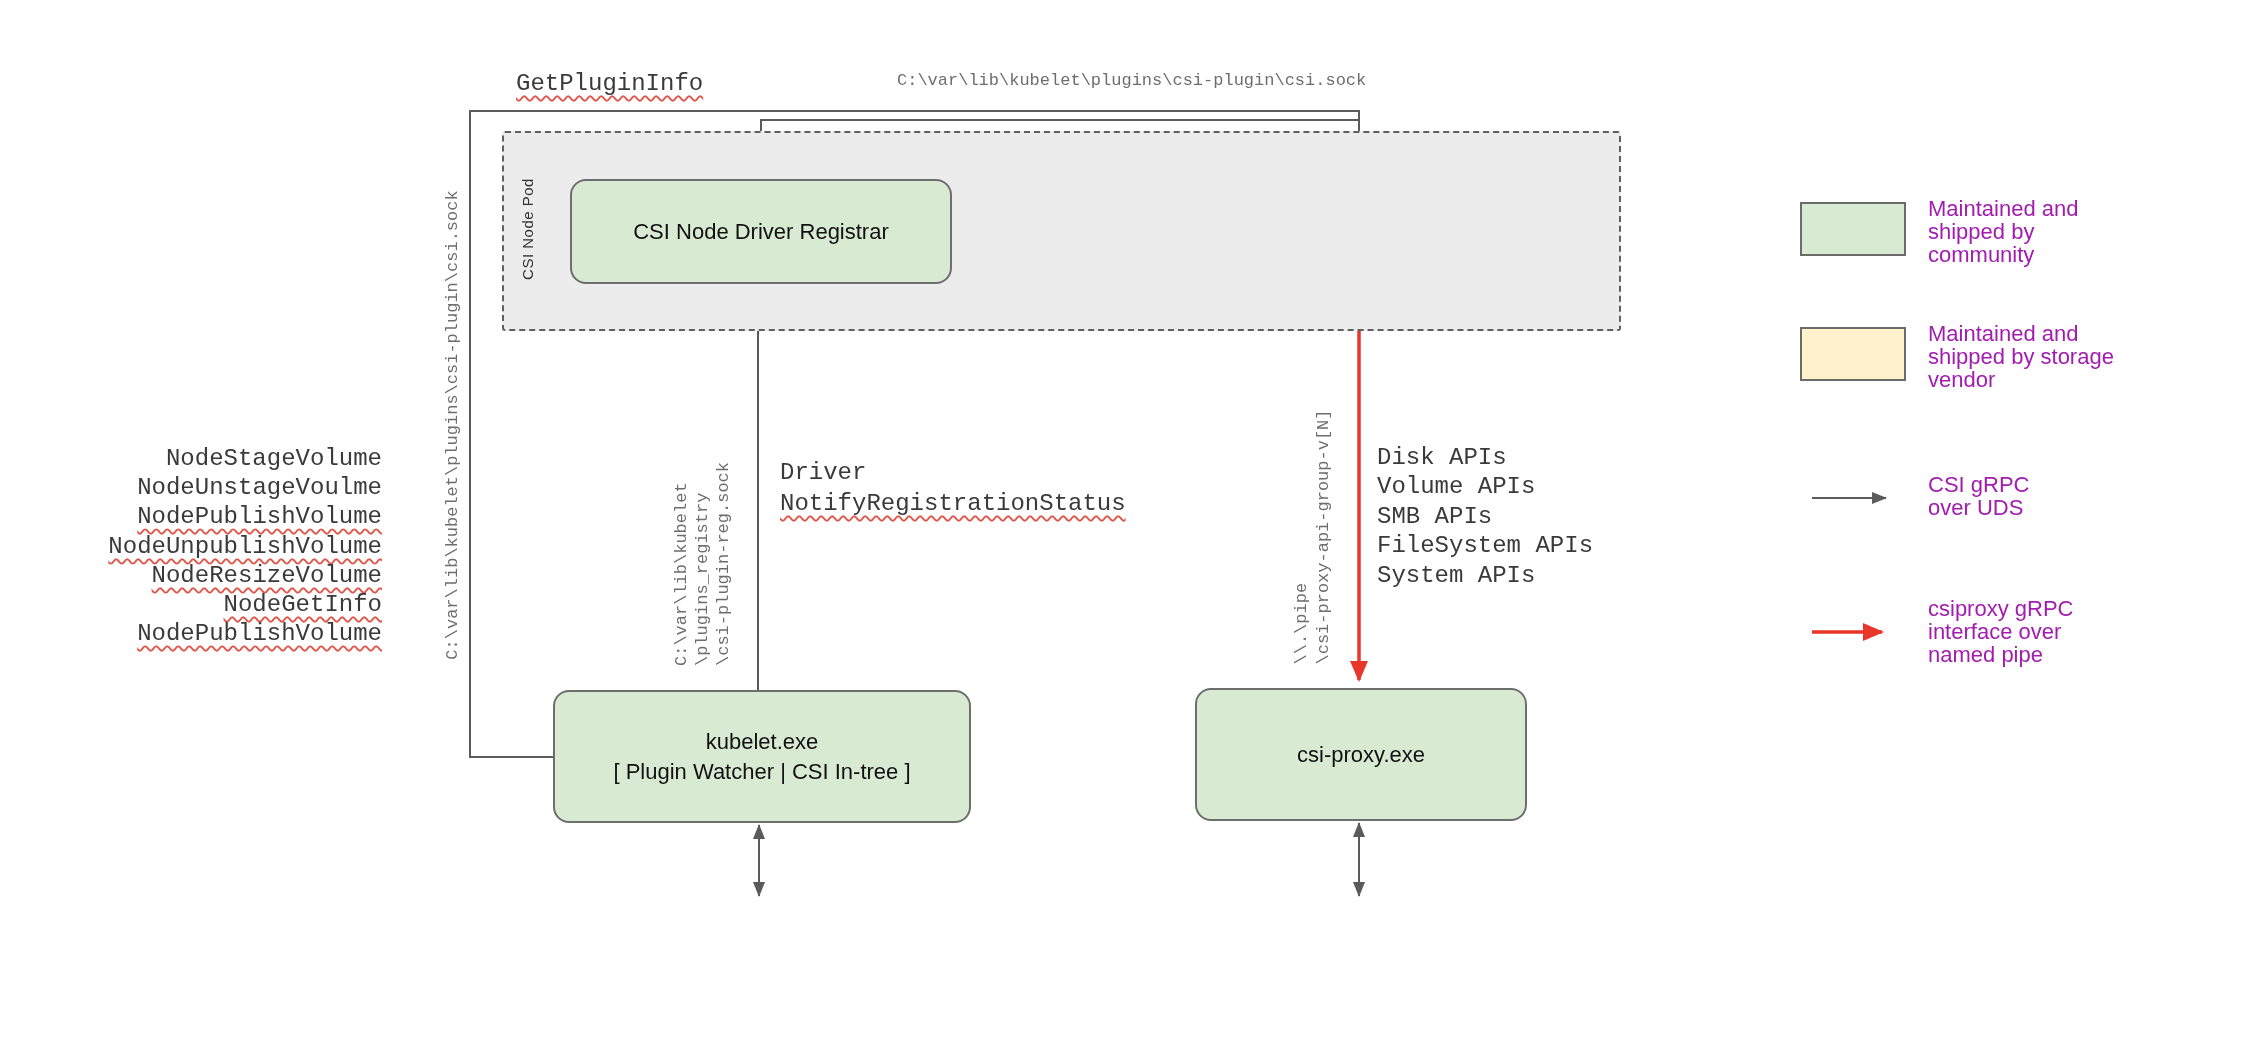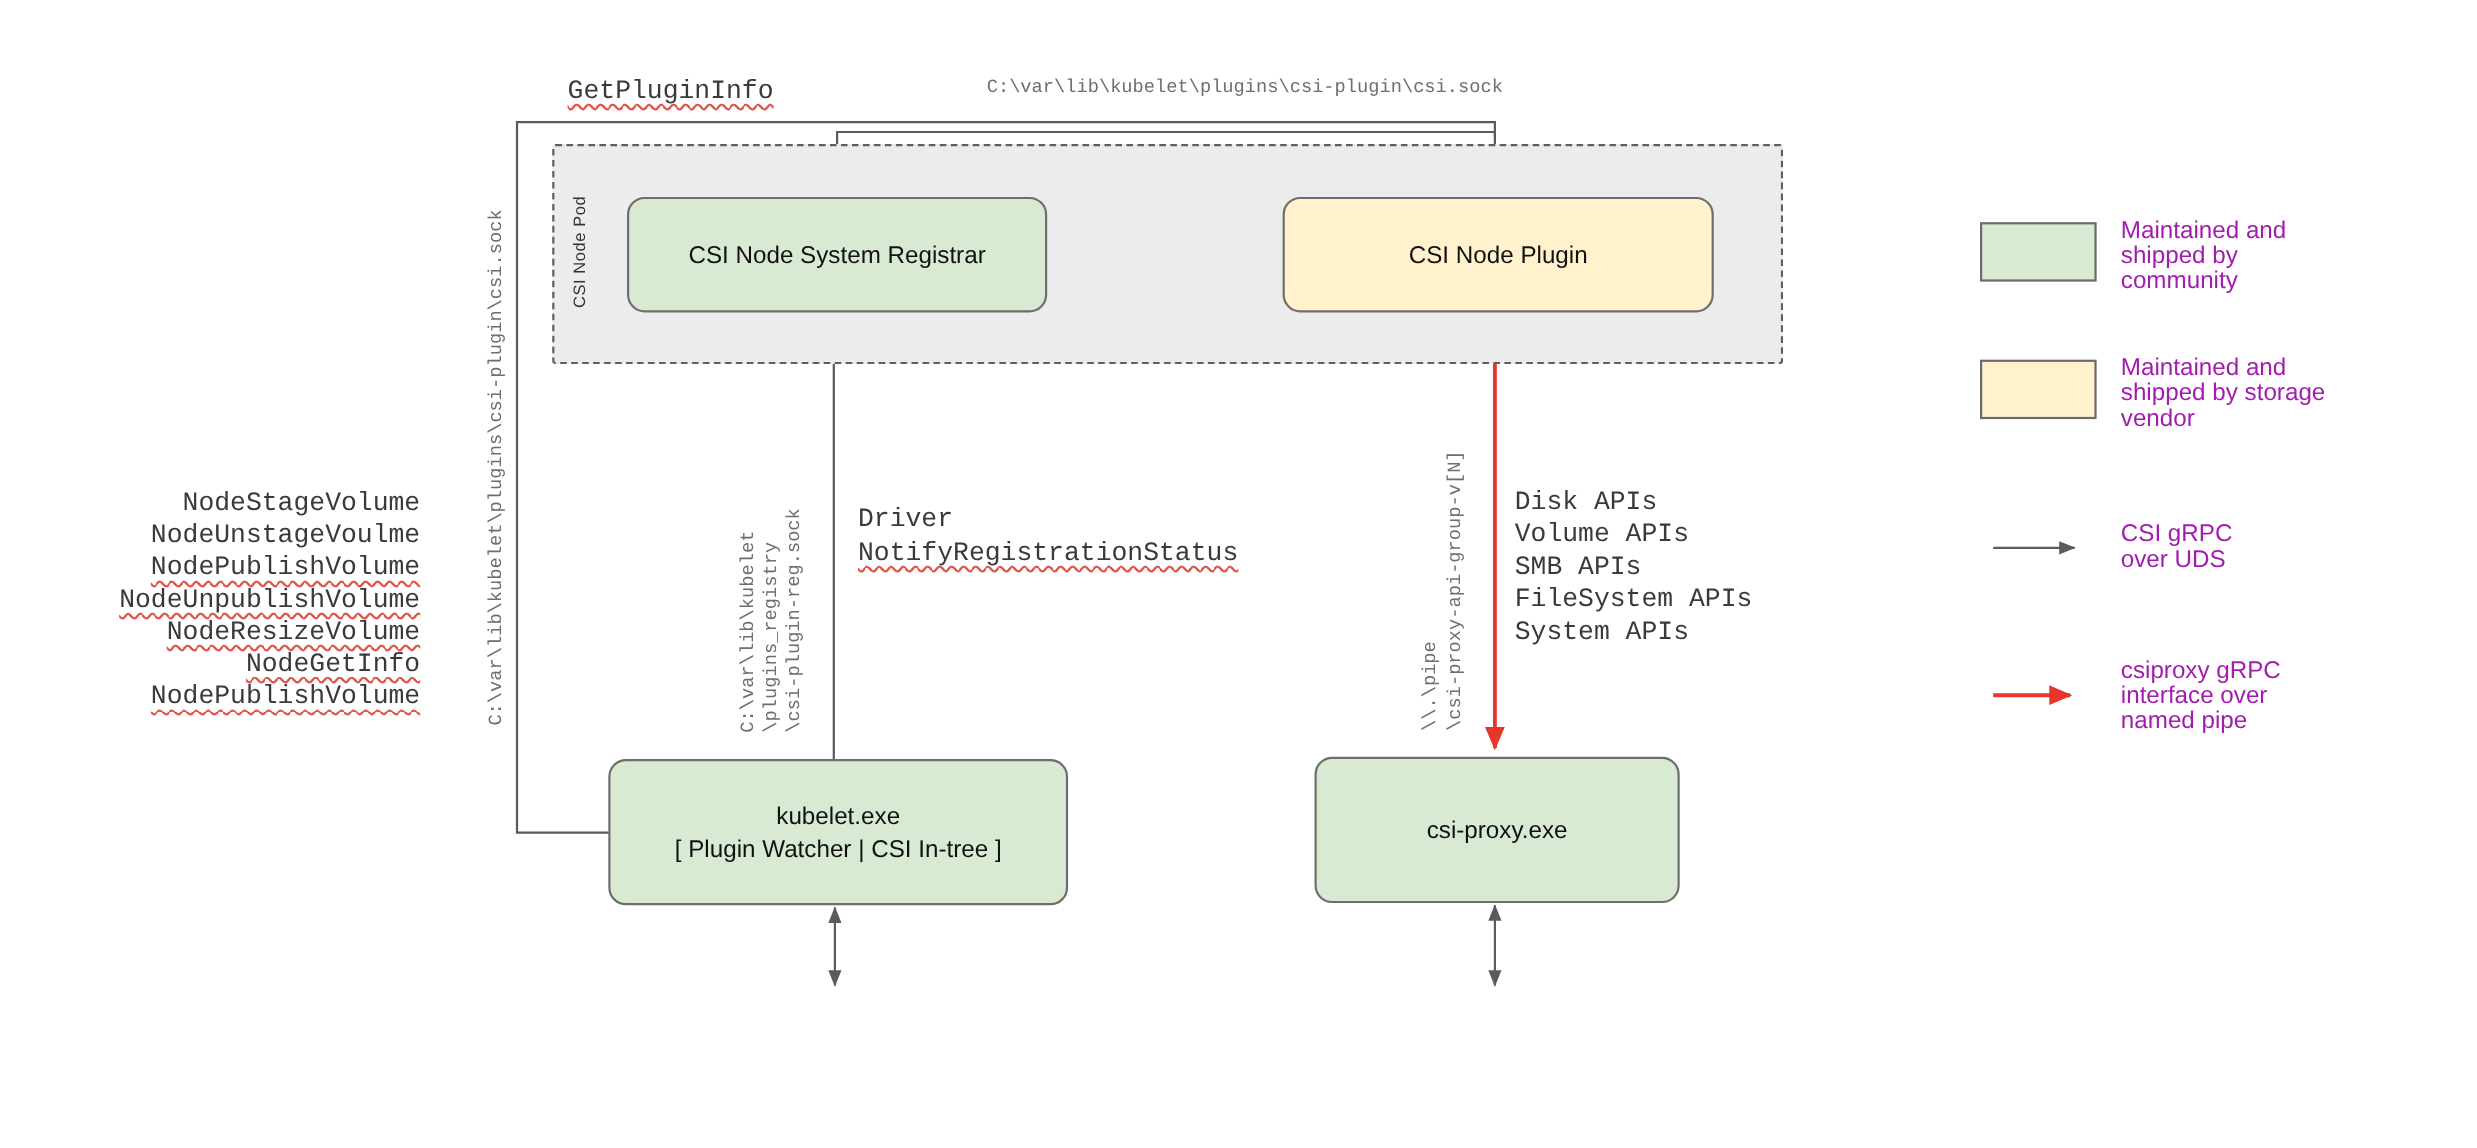--- a/index.html
+++ b/index.html
@@ -58,26 +58,23 @@
     <polyline class="wire" points="1359,823 1359,896" marker-start="url(#ag)" marker-end="url(#ag)"></polyline>
 
     <polyline class="wire" points="1812,498 1886,498" marker-end="url(#ag)"></polyline>
     <polyline class="wire-red" points="1812,632 1882,632" marker-end="url(#ar)"></polyline>
   </svg>
 
   <div class="pod"></div>
   <div class="vtext podlabel" style="left:527px;top:229px;">CSI Node Pod</div>
 
   <div class="node green r14" style="left:570px;top:179px;width:378px;height:101px;">
-    <span>CSI Node System Registrar</span>
+    <span>CSI Node Driver Registrar</span>
   </div>
 
-  <div class="node yellow r14" style="left:1166px;top:179px;width:388px;height:101px;">
-    <span>CSI Node Plugin</span>
-  </div>
 
   <div class="node green r14" style="left:553px;top:690px;width:414px;height:129px;">
     <span>kubelet.exe</span>
     <span>[ Plugin Watcher | CSI In-tree ]</span>
   </div>
 
   <div class="node green r14" style="left:1195px;top:688px;width:328px;height:129px;">
     <span>csi-proxy.exe</span>
   </div>
 

